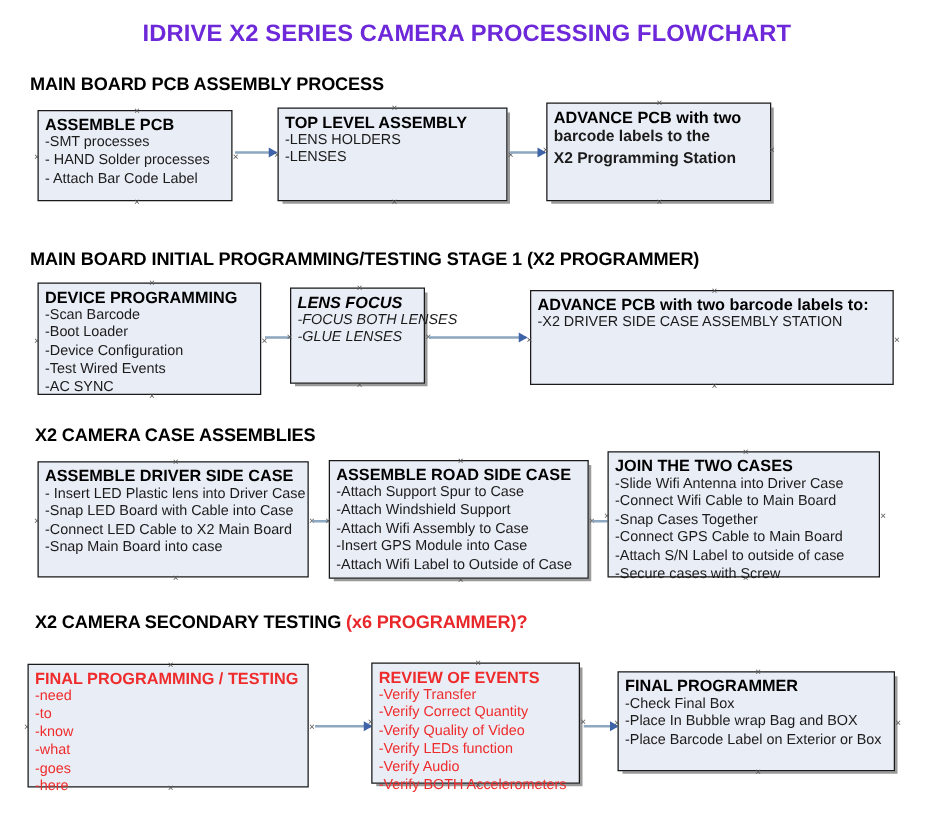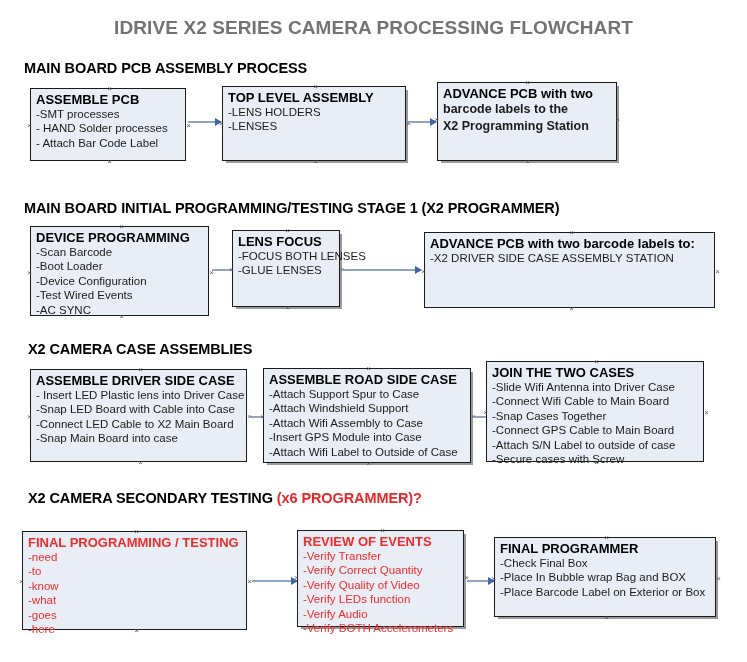--- a/index.html
+++ b/index.html
@@ -12,21 +12,21 @@
   #canvas { position: relative; width: 747px; height: 662px; }
 
   .doc-title {
     position: absolute;
     left: 0; right: 0;
     top: 17px;
     text-align: center;
     font-size: 19px;
     font-weight: bold;
     letter-spacing: 0.1px;
-    color: #737373;
+    color: #6d28d9;
     white-space: nowrap;
   }
 
   .section-head {
     position: absolute;
     font-size: 14.5px;
     font-weight: bold;
     color: #000;
     white-space: nowrap;
     letter-spacing: -0.1px;
@@ -171,21 +171,21 @@
     <span class="handle" style="left:-5px; top:42px;"></span>
     <span class="handle" style="left:177px; top:42px;"></span>
     <span class="handle" style="left:87px; top:86px;"></span>
   </div>
 
   <div class="conn" style="left:212px; top:265px; width:26px;">
     <div class="shaft"></div>
     <div class="head"></div>
   </div>
 
-  <div class="box shadowed" style="left:232px; top:230px; width:108px; height:77px;">
+  <div class="box shadowed" style="left:232px; top:230px; width:108px; height:77px;font-style:italic;">
     <div class="box-title">LENS FOCUS</div>
     <div class="box-line">-FOCUS BOTH LENSES</div>
     <div class="box-line">-GLUE LENSES</div>
     <span class="handle" style="left:51px; top:-4px;"></span>
     <span class="handle" style="left:-5px; top:35px;"></span>
     <span class="handle" style="left:106px; top:35px;"></span>
     <span class="handle" style="left:51px; top:73px;"></span>
   </div>
 
   <div class="conn" style="left:343px; top:265px; width:78px;">

